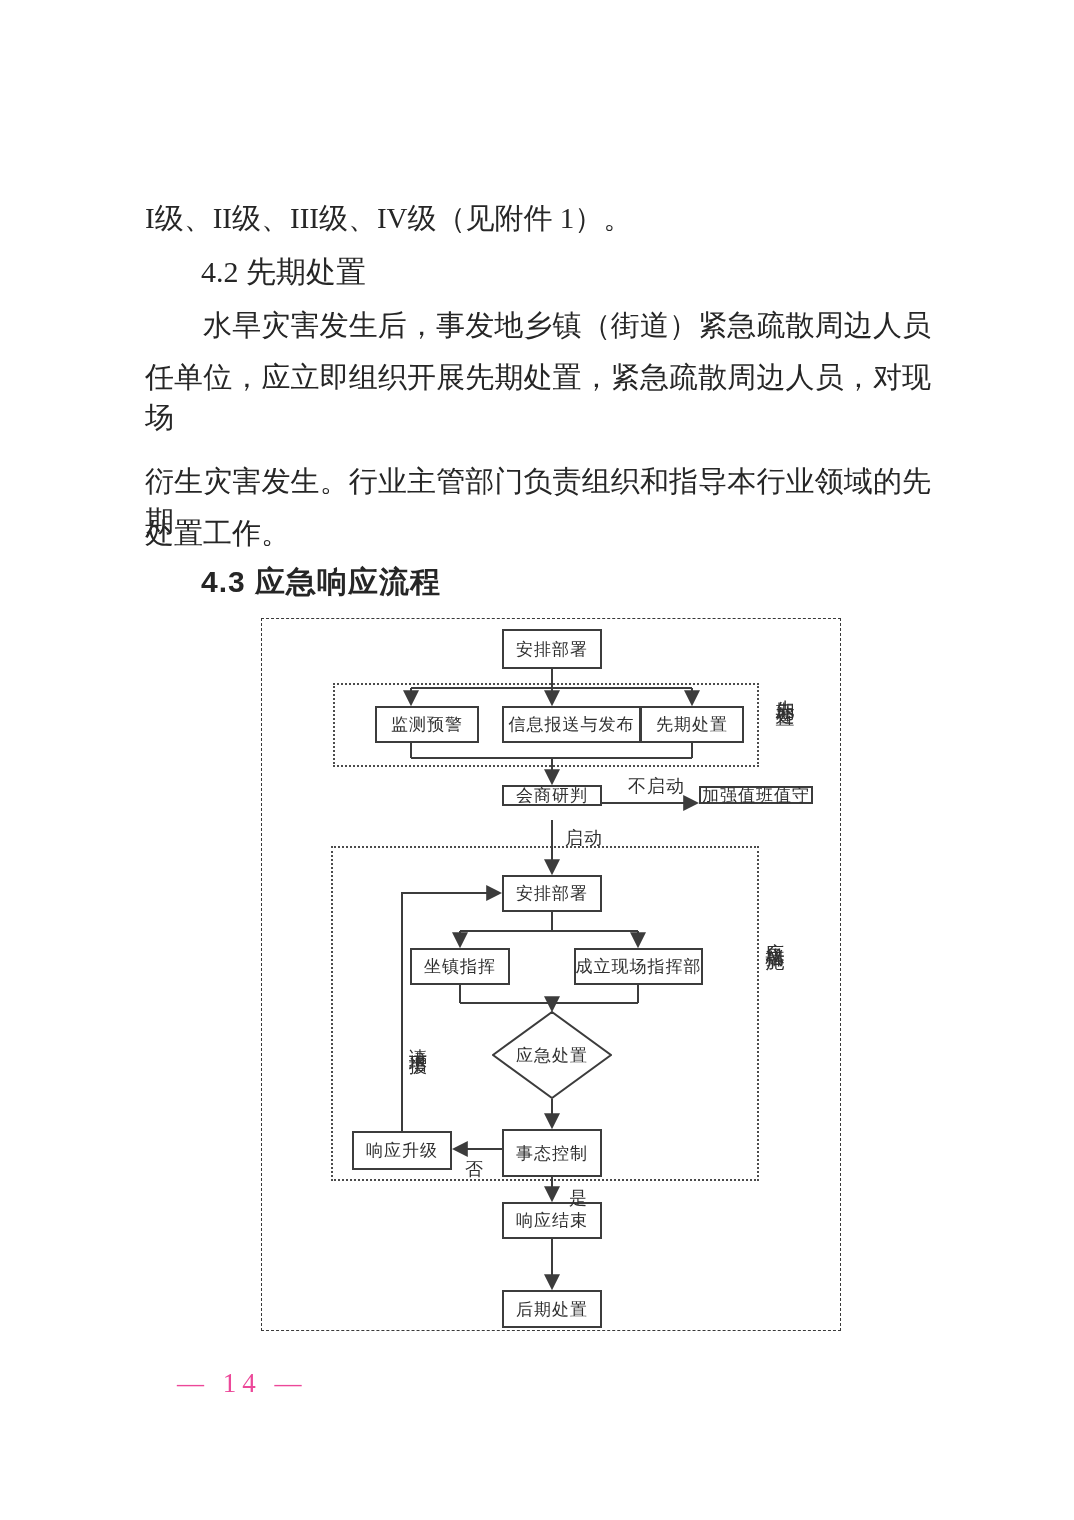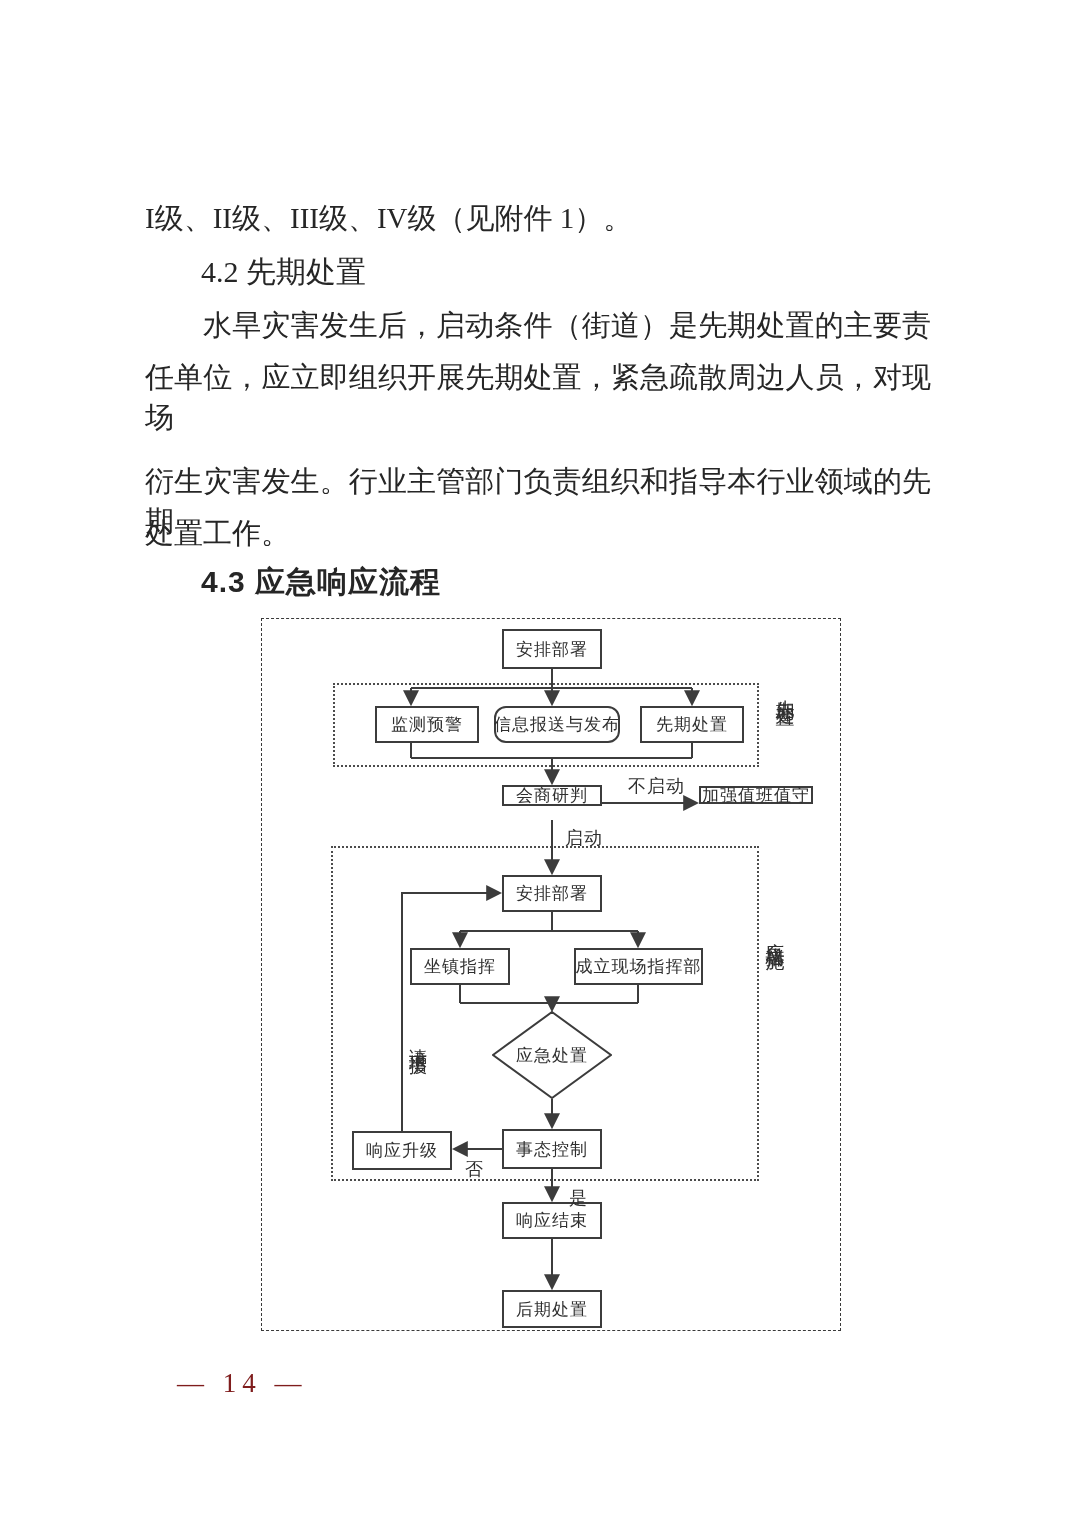--- a/index.html
+++ b/index.html
@@ -24,21 +24,21 @@
   }
   .jline.last{text-align-last:left;}
   .jline.indent{text-indent:58px;}
   .heading{
     position:absolute;left:201px;
     font-size:30px;white-space:nowrap;
   }
   .heading.bold{font-weight:bold;font-family:"Liberation Sans",sans-serif;letter-spacing:1px;}
   .footer{
     position:absolute;left:177px;top:1368px;
-    font-size:27px;letter-spacing:6px;color:#7f1d1d;
+    font-size:27px;letter-spacing:6px;color:#ec4899;
   }
   
   .flow{
     position:absolute;left:261px;top:618px;
     width:580px;height:713px;
     border:1px dashed #3a3a3a;
     box-sizing:border-box;
     font-family:"Liberation Sans",sans-serif;
   }
   .flow svg.wires{position:absolute;left:0;top:0;z-index:1;}
@@ -75,21 +75,21 @@
 </style>
 </head>
 <body>
 
 <div class="page">
 
   <div class="textline" style="top:198px;">I级、II级、III级、IV级（见附件 1）。</div>
 
   <div class="heading" style="top:252px;">4.2 先期处置</div>
 
-  <div class="jline indent" style="top:305px;">水旱灾害发生后，启动条件（街道）是先期处置的主要责</div>
+  <div class="jline indent" style="top:305px;">水旱灾害发生后，事发地乡镇（街道）紧急疏散周边人员</div>
   <div class="jline" style="top:357px;">任单位，应立即组织开展先期处置，紧急疏散周边人员，对现场</div>
   <div class="jline" style="top:461px;">衍生灾害发生。行业主管部门负责组织和指导本行业领域的先期</div>
   <div class="jline last" style="top:513px;">处置工作。</div>
 
   <div class="heading bold" style="top:562px;">4.3 应急响应流程</div>
 
   <div class="flow">
 
     <div class="region" style="left:71px;top:64px;width:426px;height:84px;"></div>
     <div class="region" style="left:69px;top:227px;width:428px;height:335px;"></div>
@@ -134,36 +134,36 @@
         <path d="M140,512 V274 H237" marker-end="url(#ah)"></path>
 
         <path d="M290,550 V580" marker-end="url(#ah)"></path>
 
         <path d="M290,620 V668" marker-end="url(#ah)"></path>
       </g>
     </svg>
 
     <div class="node" style="left:240px;top:10px;width:100px;height:40px;">安排部署</div>
     <div class="node" style="left:97px;top:87px;width:104px;height:37px;margin-left:16px;">监测预警</div>
-    <div class="node" style="left:232px;top:87px;width:126px;height:37px;border-radius:12px;">信息报送与发布</div>
+    <div class="node" style="left:240px;top:87px;width:139px;height:37px;">信息报送与发布</div>
     <div class="node" style="left:378px;top:87px;width:104px;height:37px;">先期处置</div>
     <div class="node" style="left:240px;top:166px;width:100px;height:21px;">会商研判</div>
     <div class="node" style="left:437px;top:167px;width:114px;height:18px;">加强值班值守</div>
     <div class="node" style="left:240px;top:256px;width:100px;height:37px;">安排部署</div>
     <div class="node" style="left:148px;top:329px;width:100px;height:37px;">坐镇指挥</div>
     <div class="node" style="left:312px;top:329px;width:129px;height:37px;">成立现场指挥部</div>
 
     <div class="diamond" style="left:230px;top:392px;width:120px;height:88px;">
       <svg width="120" height="88" viewBox="0 0 120 88">
         <polygon points="60,1 119,44 60,87 1,44" fill="#ffffff" stroke="#3c3c3c" stroke-width="2"></polygon>
       </svg>
       <span class="dlabel">应急处置</span>
     </div>
 
-    <div class="node" style="left:240px;top:510px;width:100px;height:40px;">事态控制</div>
+    <div class="node" style="left:240px;top:510px;width:100px;height:48px;">事态控制</div>
     <div class="node" style="left:90px;top:512px;width:100px;height:39px;">响应升级</div>
     <div class="node" style="left:240px;top:583px;width:100px;height:37px;">响应结束</div>
     <div class="node" style="left:240px;top:671px;width:100px;height:38px;">后期处置</div>
 
     <span class="elabel" style="left:366px;top:155px;">不启动</span>
     <span class="elabel" style="left:303px;top:207px;">启动</span>
     <span class="elabel" style="left:203px;top:538px;">否</span>
     <span class="elabel" style="left:307px;top:567px;">是</span>
     <span class="vlabel" style="left:144px;top:415px;height:86px;font-size:18px;">请求增援</span>
 

